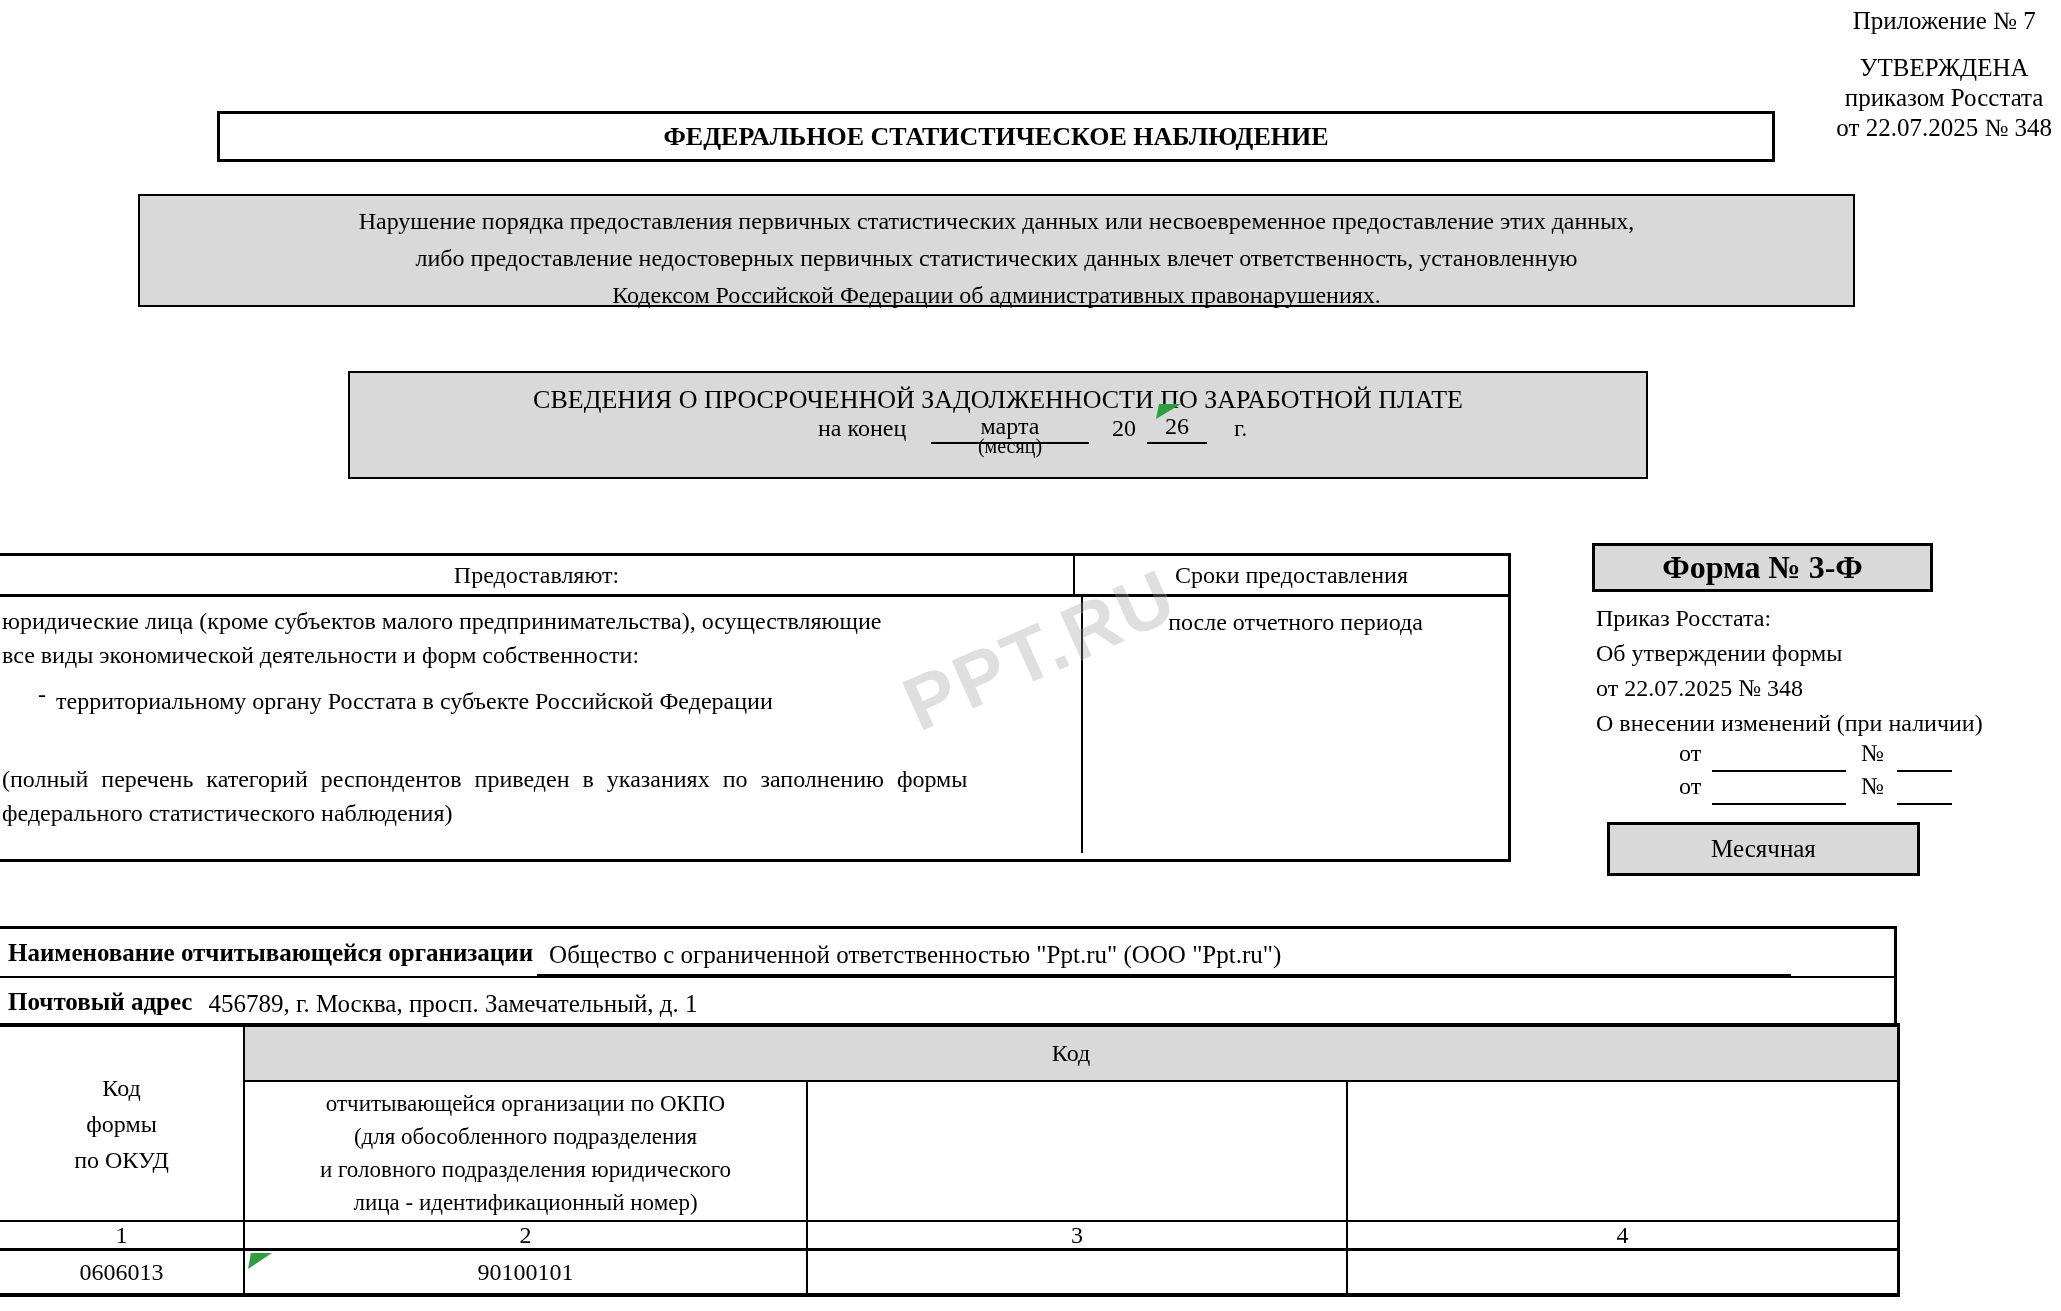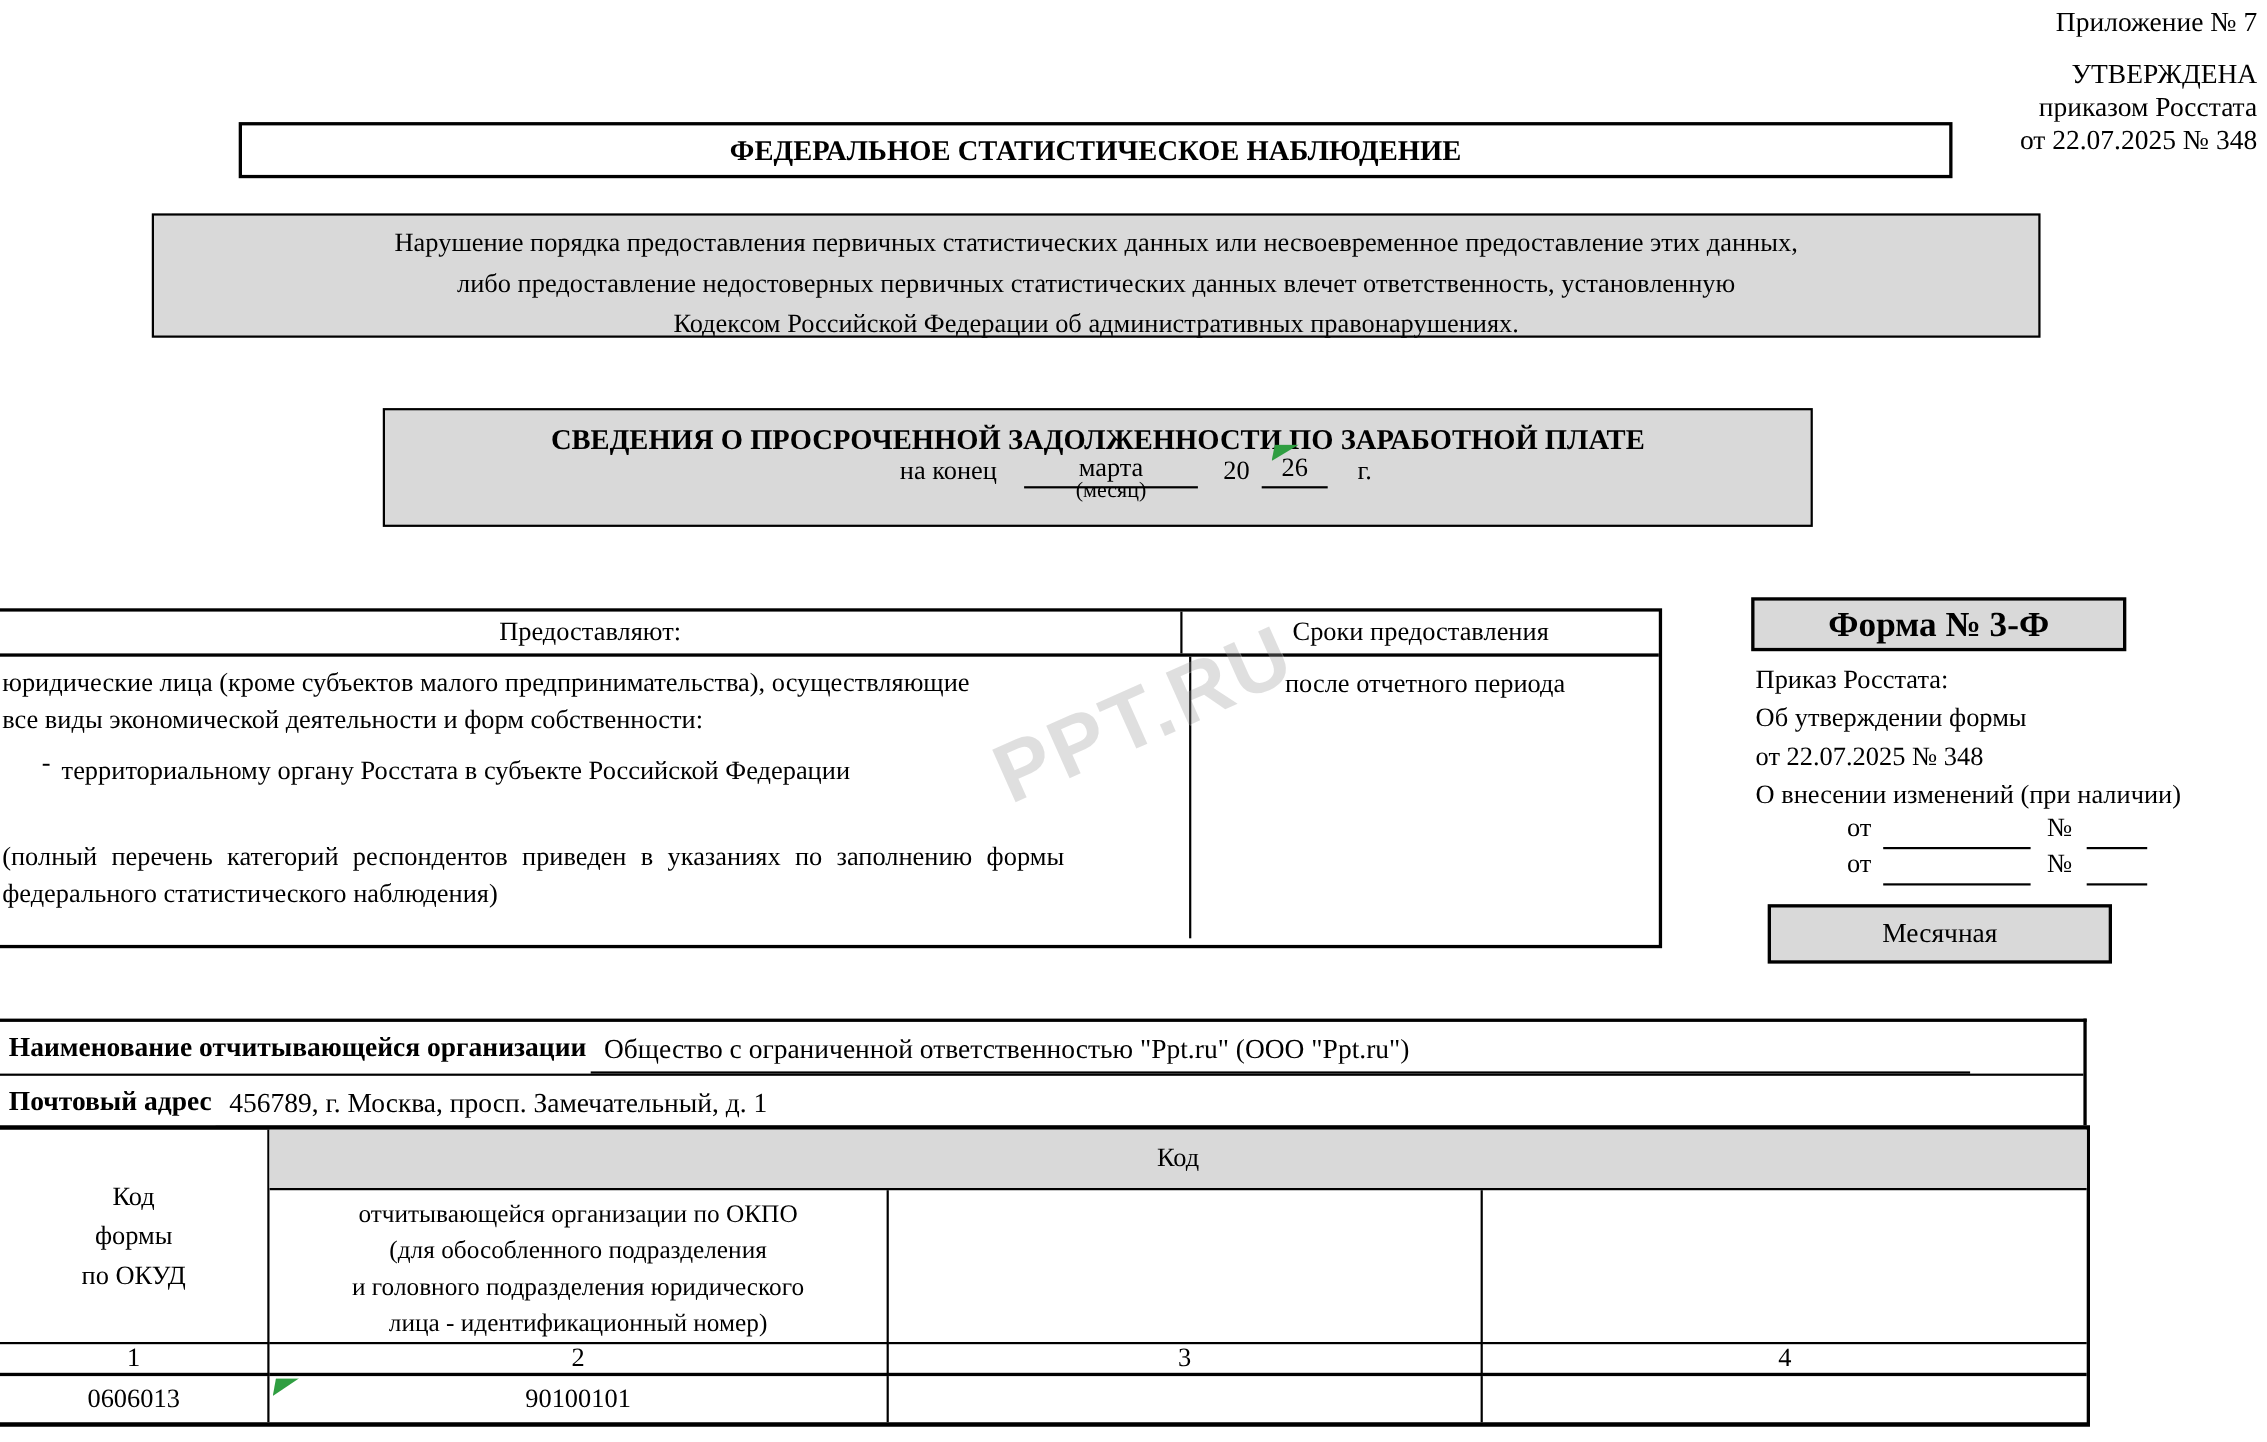--- a/index.html
+++ b/index.html
@@ -4,35 +4,35 @@
 <style>
   html,body { margin:0; padding:0; background:#ffffff; }
   body {
     width:2061px; height:1311px; position:relative; overflow:hidden;
     font-family:"Liberation Serif", serif; color:#000; font-size:24px;
   }
   .abs { position:absolute; }
   .center { display:flex; align-items:center; justify-content:center; text-align:center; }
 
   
-  .apx { top:6px; right:9px; text-align:right; font-size:25px; line-height:30px;margin-left:15px; }
+  .apx { top:6px; right:9px; text-align:center; font-size:25px; line-height:30px;margin-left:15px; }
   .apx .first { margin-bottom:17px; }
 
   
   .title-box { left:217px; top:111px; width:1552px; height:45px; border:3px solid #000;
                font-size:26px; font-weight:bold; background:#fff; }
 
   
   .warn-box { left:138px; top:194px; width:1713px; height:102px; border:2px solid #000;
               background:#d9d9d9; text-align:center; padding-top:7px; line-height:37px; }
 
   
   .report-box { left:348px; top:371px; width:1296px; height:104px; border:2px solid #000;
                 background:#d9d9d9; }
-  .report-title { text-align:center; padding-top:12px; font-weight:bold; font-size:26px; }
+  .report-title { text-align:center; padding-top:12px; font-weight:normal; font-size:26px; }
   .rb { position:absolute; }
   .u-line { border-bottom:2px solid #000; text-align:center; padding-bottom:2px; }
   .month-u { left:581px; width:158px; top:40px; }
   .year-u  { left:797px; width:60px;  top:40px; }
   .lbl-nakonets { left:468px; top:42px; }
   .lbl-20 { left:762px; top:42px; }
   .lbl-g  { left:884px; top:42px; }
   .month-cap { left:581px; width:158px; top:62px; font-size:20px; text-align:center; }
   .tri { position:absolute; background:#2f9e41;
          clip-path:polygon(0 100%, 12% 0, 100% 0); }

